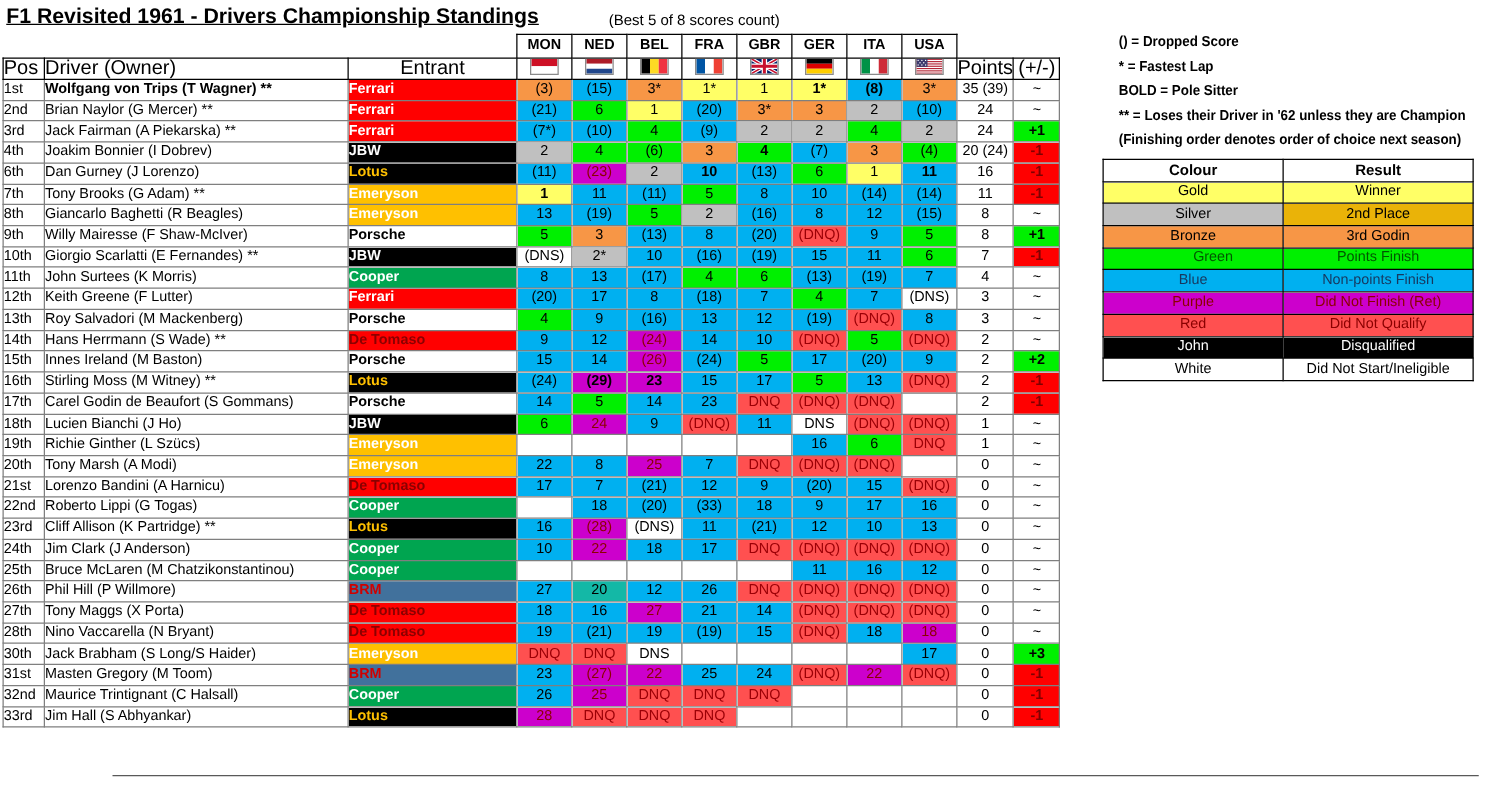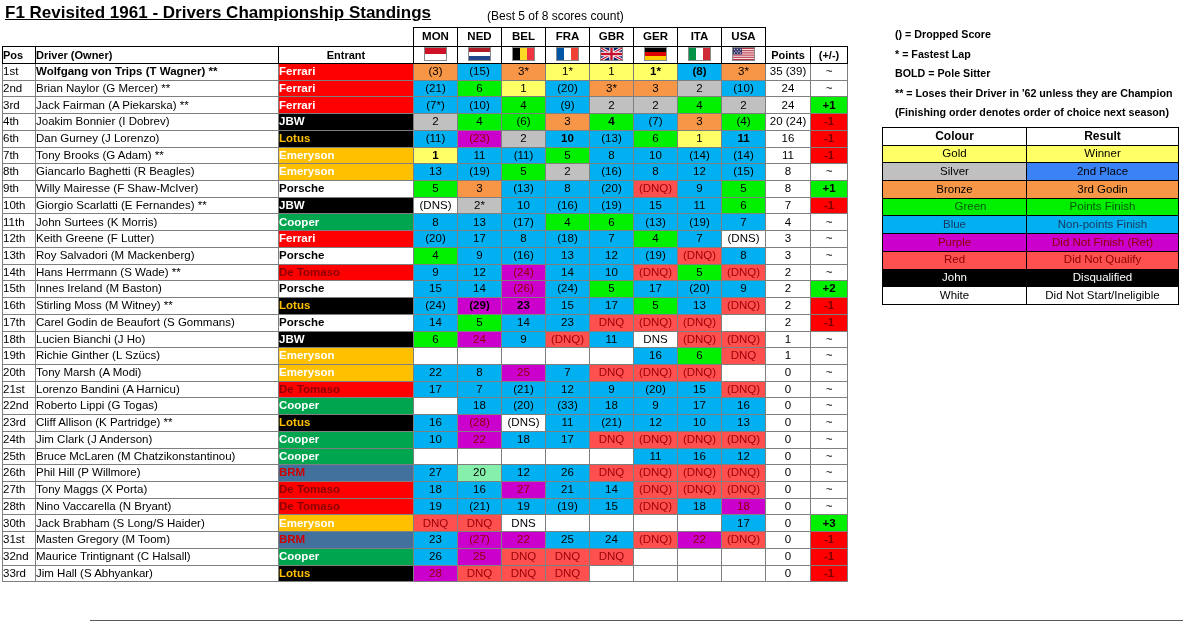--- a/index.html
+++ b/index.html
@@ -7,21 +7,21 @@
        font-family:"Liberation Sans",sans-serif;color:#000;}
   .title{position:absolute;left:5px;top:3px;font-size:17px;font-weight:bold;
          text-decoration:underline;white-space:nowrap;}
   .subtitle{position:absolute;left:487px;top:9px;font-size:12px;white-space:nowrap;}
   table.main{position:absolute;left:2px;top:27px;border-collapse:collapse;table-layout:fixed;}
   table.main td,table.main th{padding:0;font-size:11.5px;line-height:1;vertical-align:middle;
          border:1px solid #7f7f7f;overflow:hidden;white-space:nowrap;}
   table.main tr.hdr1 td,table.main tr.hdr2 td,table.main tr.hdr2 th{border:1px solid #000;}
   td.nb{border:none !important;background:#fff;}
   td.racecode{font-weight:bold;font-size:12px;text-align:center;height:18px;}
-  tr.hdr2 th{font-weight:bold;font-size:11px;height:16px;}
+  tr.hdr2 th{font-weight:normal;font-size:16px;height:16px;}
   th.hleft{text-align:left;padding-left:4px;}
   td.flagcell{text-align:center;height:16px;}
   td.flagcell span{display:inline-block;line-height:0;outline:1px solid #8a8a8a;}
   tr.datarow{height:16.73px;}
   td.pos{ text-align:left;padding-left:3px;background:#fff;}
   td.drv{ text-align:left;padding-left:4px;background:#fff;}
   td.ent{ text-align:left;font-weight:bold;}
   td.res{ text-align:center;}
   td.pts{ text-align:center;background:#fff;}
   td.pm { text-align:center;background:#fff;}
@@ -490,21 +490,21 @@
         <td class="res" style="background: rgb(0, 176, 240); color: rgb(0, 0, 0);">16</td>
         <td class="res" style="background: rgb(0, 176, 240); color: rgb(0, 0, 0);">12</td>
         <td class="pts">0</td>
         <td class="pm">~</td>
       </tr>
       <tr class="datarow">
         <td class="pos">26th</td>
         <td class="drv">Phil Hill (P Willmore)</td>
         <td class="ent" style="background: rgb(65, 113, 156); color: rgb(208, 0, 0);">BRM</td>
         <td class="res" style="background: rgb(0, 176, 240); color: rgb(0, 0, 0);">27</td>
-        <td class="res" style="background: #86efac; color: rgb(0, 0, 0);">20</td>
+        <td class="res" style="background: #14b8a6; color: rgb(0, 0, 0);">20</td>
         <td class="res" style="background: rgb(0, 176, 240); color: rgb(0, 0, 0);">12</td>
         <td class="res" style="background: rgb(0, 176, 240); color: rgb(0, 0, 0);">26</td>
         <td class="res" style="background: rgb(255, 80, 80); color: rgb(156, 0, 6);">DNQ</td>
         <td class="res" style="background: rgb(255, 80, 80); color: rgb(156, 0, 6);">(DNQ)</td>
         <td class="res" style="background: rgb(255, 80, 80); color: rgb(156, 0, 6);">(DNQ)</td>
         <td class="res" style="background: rgb(255, 80, 80); color: rgb(156, 0, 6);">(DNQ)</td>
         <td class="pts">0</td>
         <td class="pm">~</td>
       </tr>
       <tr class="datarow">
@@ -619,21 +619,21 @@
         <th>Result</th>
       </tr>
     </thead>
   <tbody>
       <tr>
         <td style="background: rgb(255, 255, 102); color: rgb(0, 0, 0);">Gold</td>
         <td style="background: rgb(255, 255, 102); color: rgb(0, 0, 0);">Winner</td>
       </tr>
       <tr>
         <td style="background: rgb(192, 192, 192); color: rgb(0, 0, 0);">Silver</td>
-        <td style="background: #3b82f6; color: rgb(0, 0, 0);">2nd Place</td>
+        <td style="background: #eab308; color: rgb(0, 0, 0);">2nd Place</td>
       </tr>
       <tr>
         <td style="background: rgb(247, 150, 70); color: rgb(0, 0, 0);">Bronze</td>
         <td style="background: rgb(247, 150, 70); color: rgb(0, 0, 0);">3rd Godin</td>
       </tr>
       <tr>
         <td style="background: rgb(0, 240, 0); color: rgb(0, 87, 0); padding-left: 32px;">Green</td>
         <td style="background: rgb(0, 240, 0); color: rgb(0, 87, 0);">Points Finish</td>
       </tr>
       <tr>

